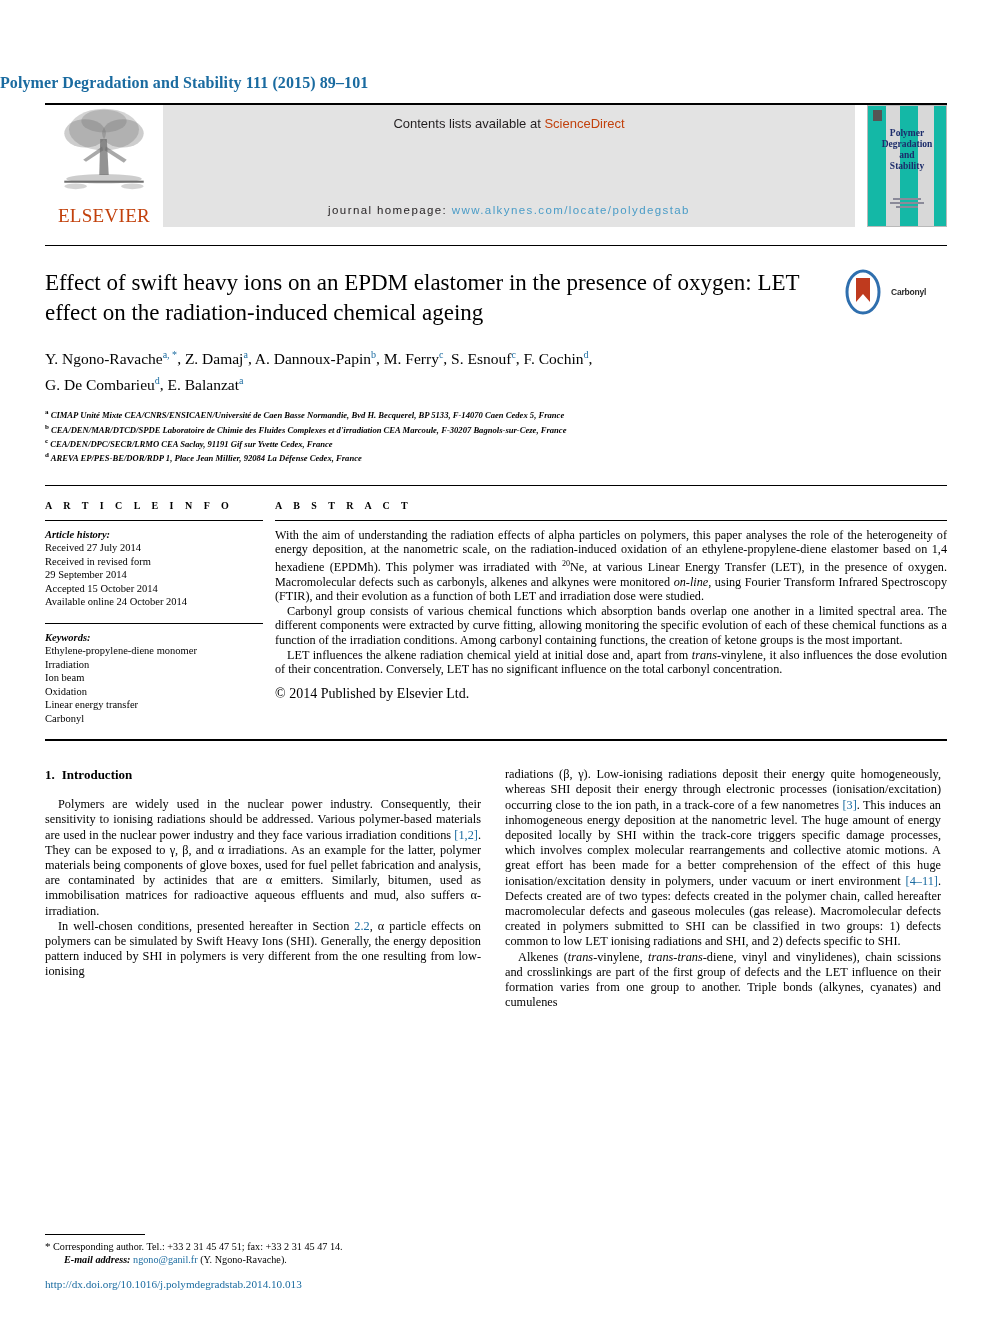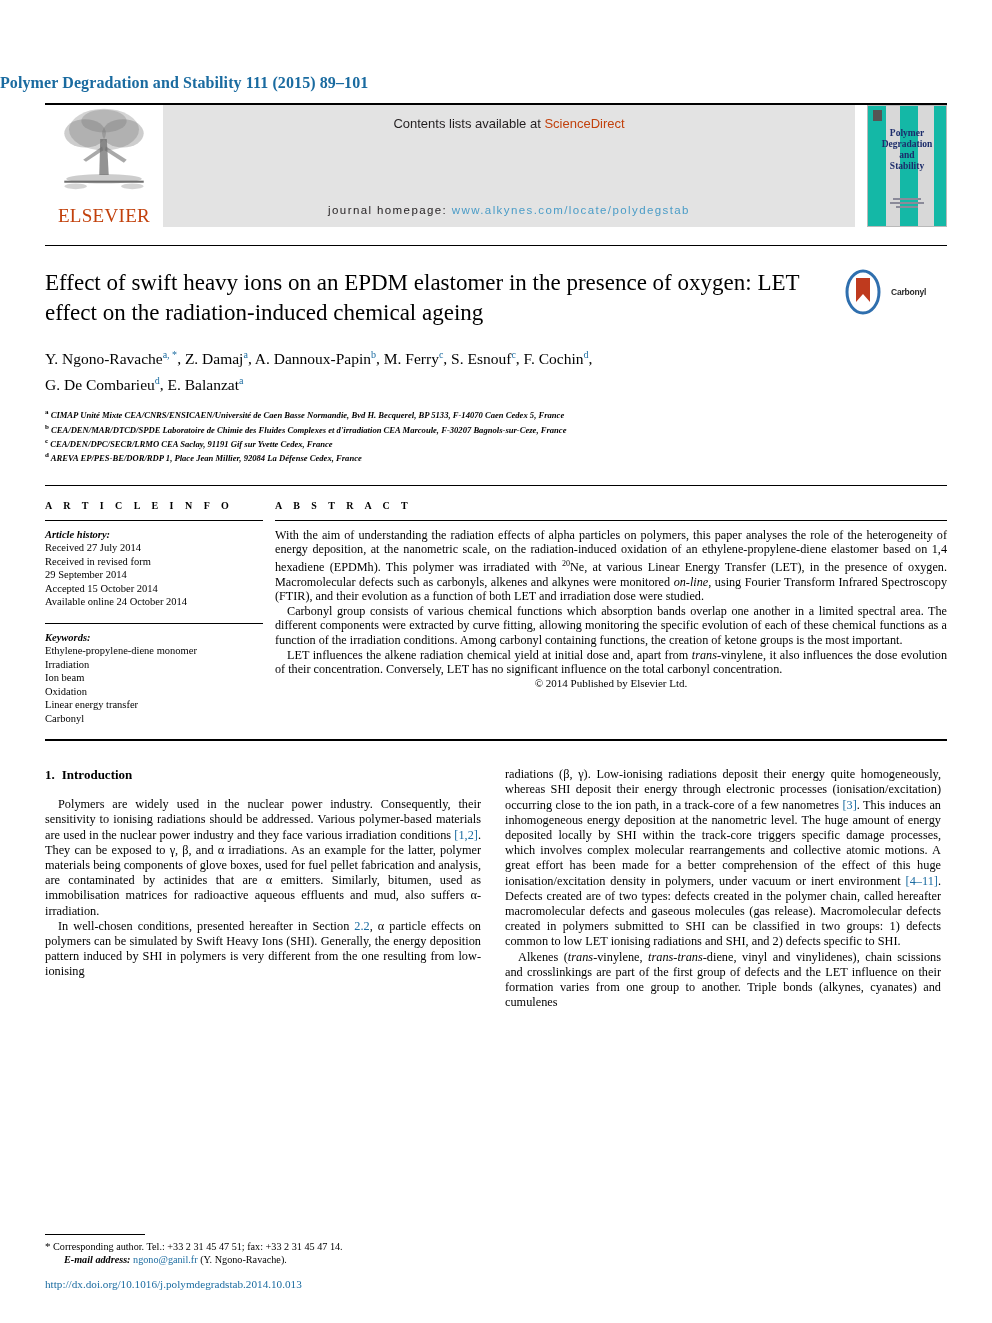--- a/index.html
+++ b/index.html
@@ -184,21 +184,21 @@
   .info-line { font-size: 10.5px; line-height: 13.5px; }
   .kw-gap { height: 14px; }
 
   .abs-p {
     font-size: 12.2px;
     line-height: 14.6px;
     text-align: justify;
     margin: 0;
   }
   .abs-p + .abs-p { text-indent: 12px; }
-  .abs-copy { text-align: center; font-size: 11px; }
+  .abs-copy { text-align: left; font-size: 14px; margin-top: 9px; }
 
   .after-abs-rule { border-top: 2.5px solid #000; margin: 14px 45px 0 45px; }
 
   
   .body-cols {
     display: flex;
     margin: 0 45px;
     padding-top: 26px;
     gap: 24px;
   }

